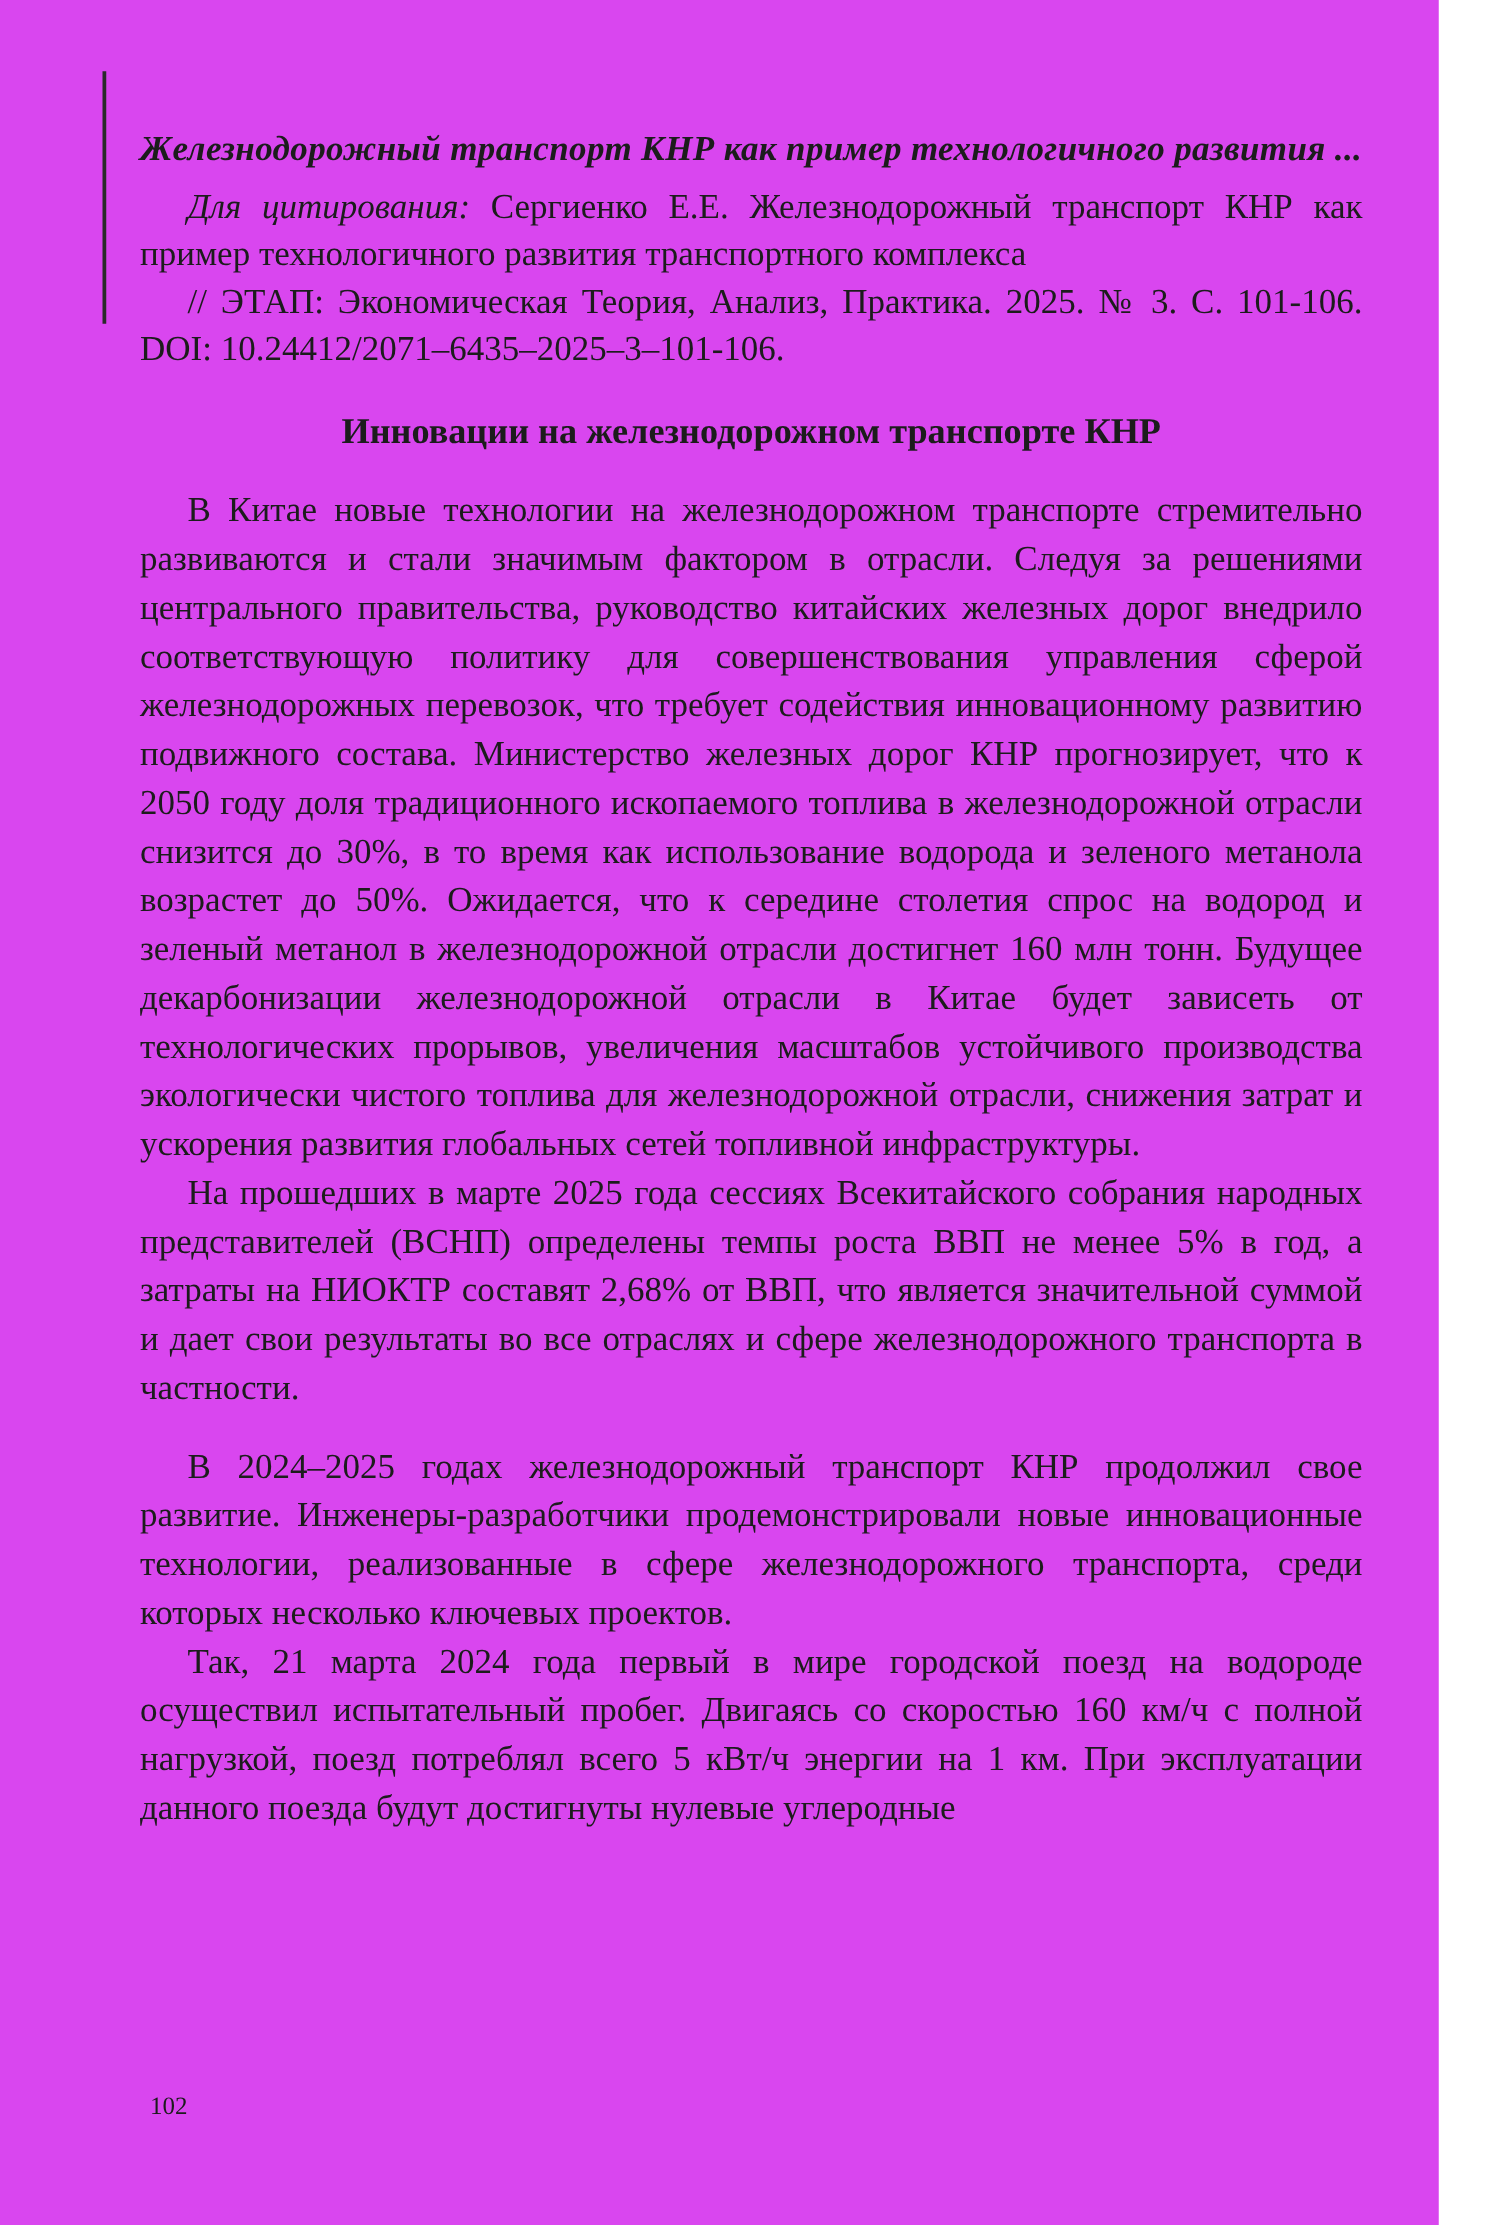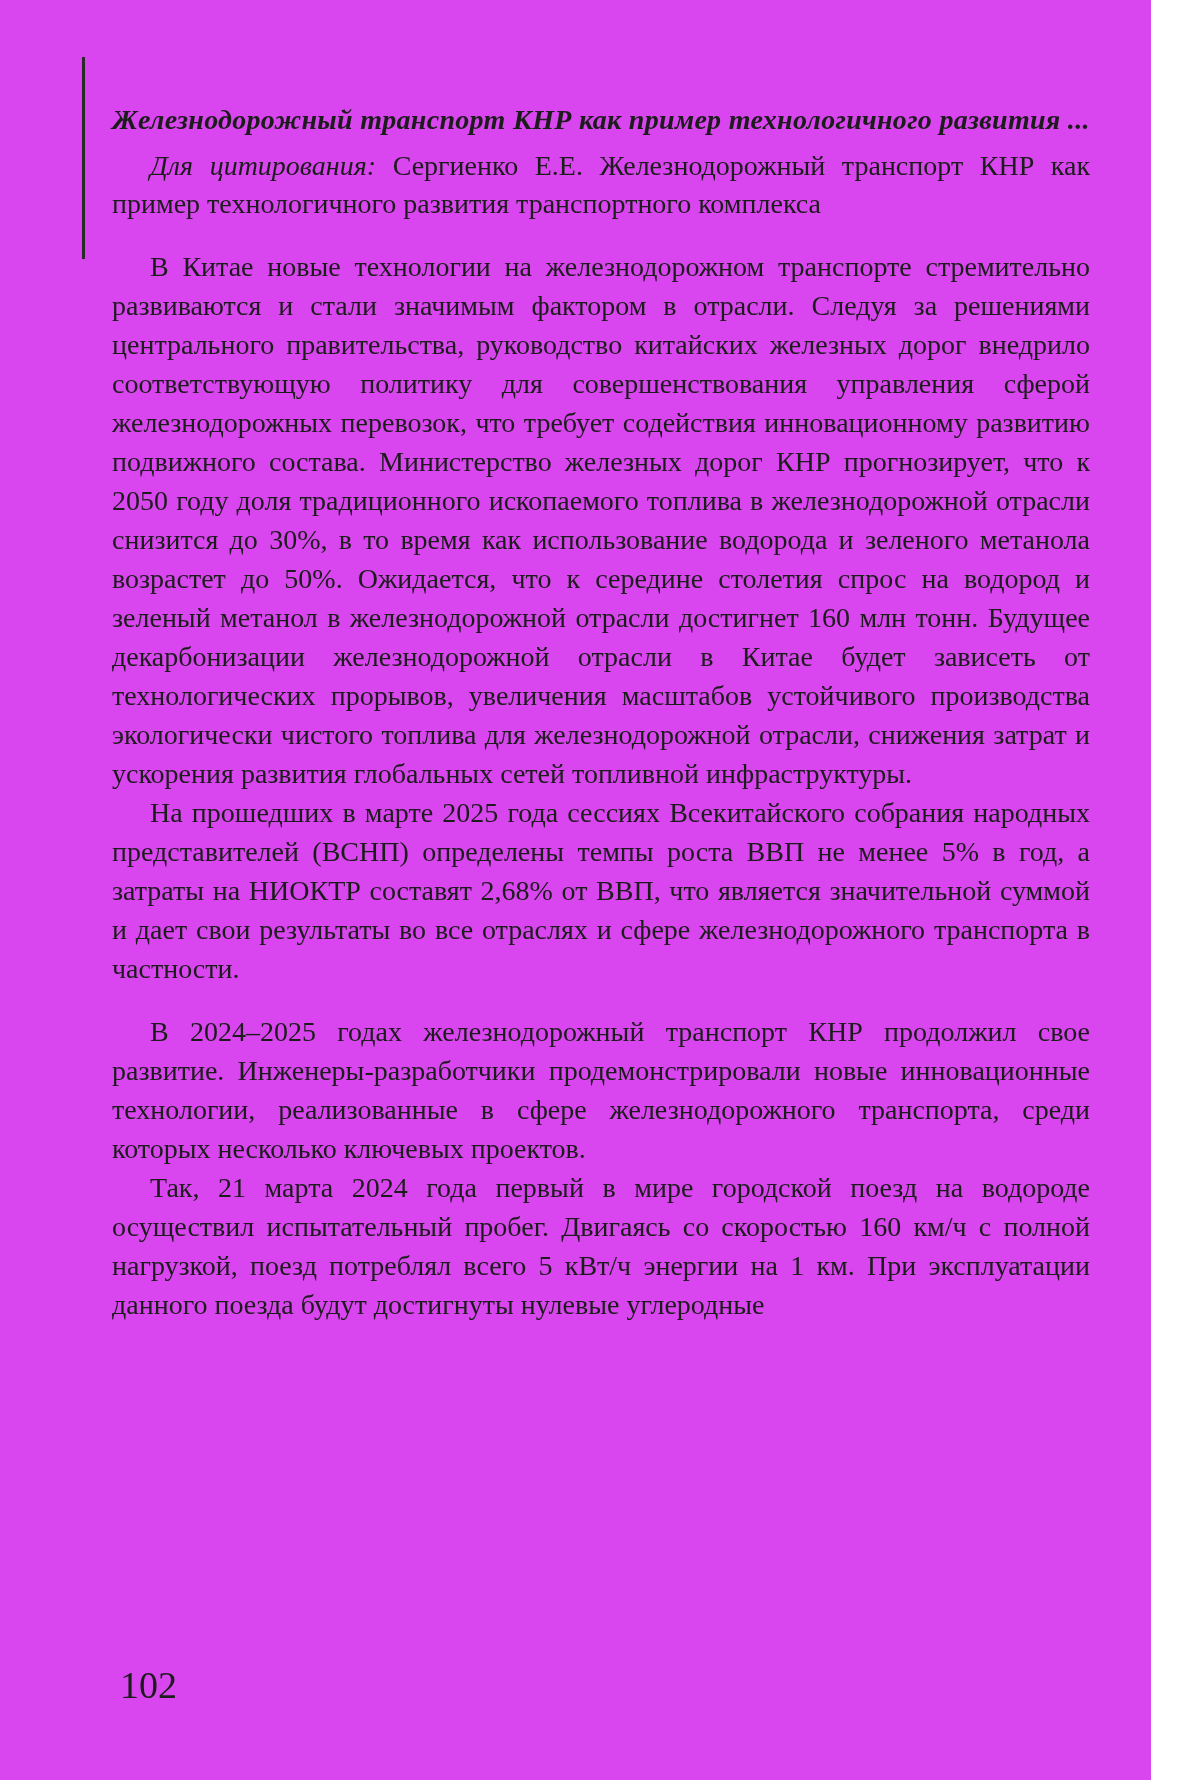--- a/index.html
+++ b/index.html
@@ -76,39 +76,41 @@
     margin: 0;
     hyphens: auto;
     -webkit-hyphens: auto;
   }
   .body-p.first-after-heading { margin-top: 24px; }
 
   .page-number {
     position: absolute;
     left: 120px;
     top: 1670px;
-    font-size: 38px;
+    font-size: 20px;
     line-height: 30px;
   }
 </style>
 </head>
 <body>
 
 <div class="page">
 
   <div class="margin-rule"></div>
 
   <div class="content">
 
     <div class="running-head">Железнодорожный транспорт КНР как пример технологичного развития ...</div>
 
     <div class="citation">
       <p><span class="cite-label">Для цитирования:</span> <span>Сергиенко Е.Е. Железнодорожный транспорт КНР как пример технологичного развития транспортного комплекса</span></p>
+      <p>// ЭТАП: Экономическая Теория, Анализ, Практика. 2025. № 3. С. 101-106. DOI: 10.24412/2071–6435–2025–3–101-106.</p>
     </div>
 
+    <h2 class="section-heading">Инновации на железнодорожном транспорте КНР</h2>
 
     <p class="body-p first-after-heading">В Китае новые технологии на железнодорожном транспорте стремительно развиваются и стали значимым фактором в отрасли. Следуя за решениями центрального правительства, руководство китайских железных дорог внедрило соответствующую политику для совершенствования управления сферой железнодорожных перевозок, что требует содействия инновационному развитию подвижного состава. Министерство железных дорог КНР прогнозирует, что к 2050 году доля традиционного ископаемого топлива в железнодорожной отрасли снизится до 30%, в то время как использование водорода и зеленого метанола возрастет до 50%. Ожидается, что к середине столетия спрос на водород и зеленый метанол в железнодорожной отрасли достигнет 160 млн тонн. Будущее декарбонизации железнодорожной отрасли в Китае будет зависеть от технологических прорывов, увеличения масштабов устойчивого производства экологически чистого топлива для железнодорожной отрасли, снижения затрат и ускорения развития глобальных сетей топливной инфраструктуры.</p>
 
     <p class="body-p">На прошедших в марте 2025 года сессиях Всекитайского собрания народных представителей (ВСНП) определены темпы роста ВВП не менее 5% в год, а затраты на НИОКТР составят 2,68% от ВВП, что является значительной суммой и дает свои результаты во все отраслях и сфере железнодорожного транспорта в частности.</p>
 
 
     <p class="body-p first-after-heading">В 2024–2025 годах железнодорожный транспорт КНР продолжил свое развитие. Инженеры-разработчики продемонстрировали новые инновационные технологии, реализованные в сфере железнодорожного транспорта, среди которых несколько ключевых проектов.</p>
 
     <p class="body-p">Так, 21 марта 2024 года первый в мире городской поезд на водороде осуществил испытательный пробег. Двигаясь со скоростью 160 км/ч с полной нагрузкой, поезд потреблял всего 5 кВт/ч энергии на 1 км. При эксплуатации данного поезда будут достигнуты нулевые углеродные</p>
 

